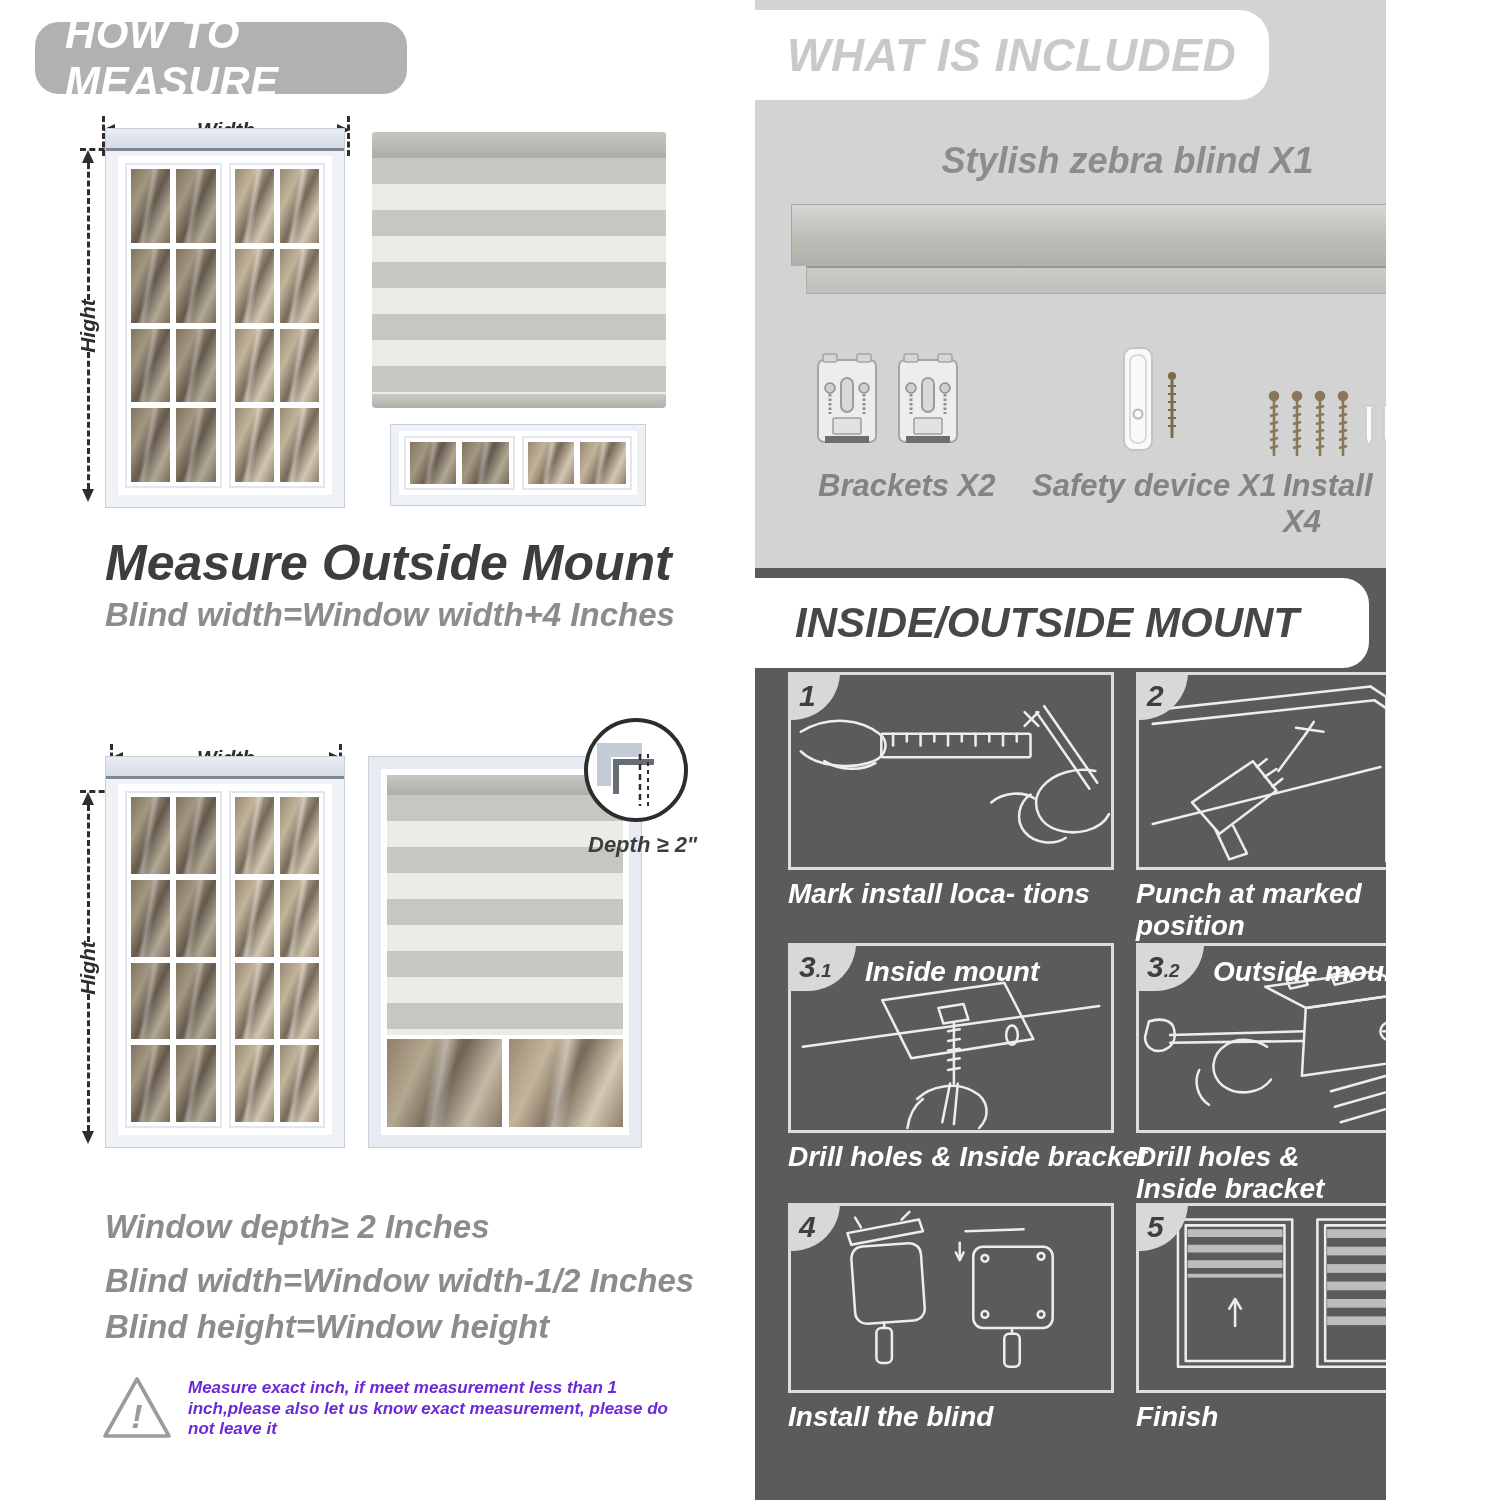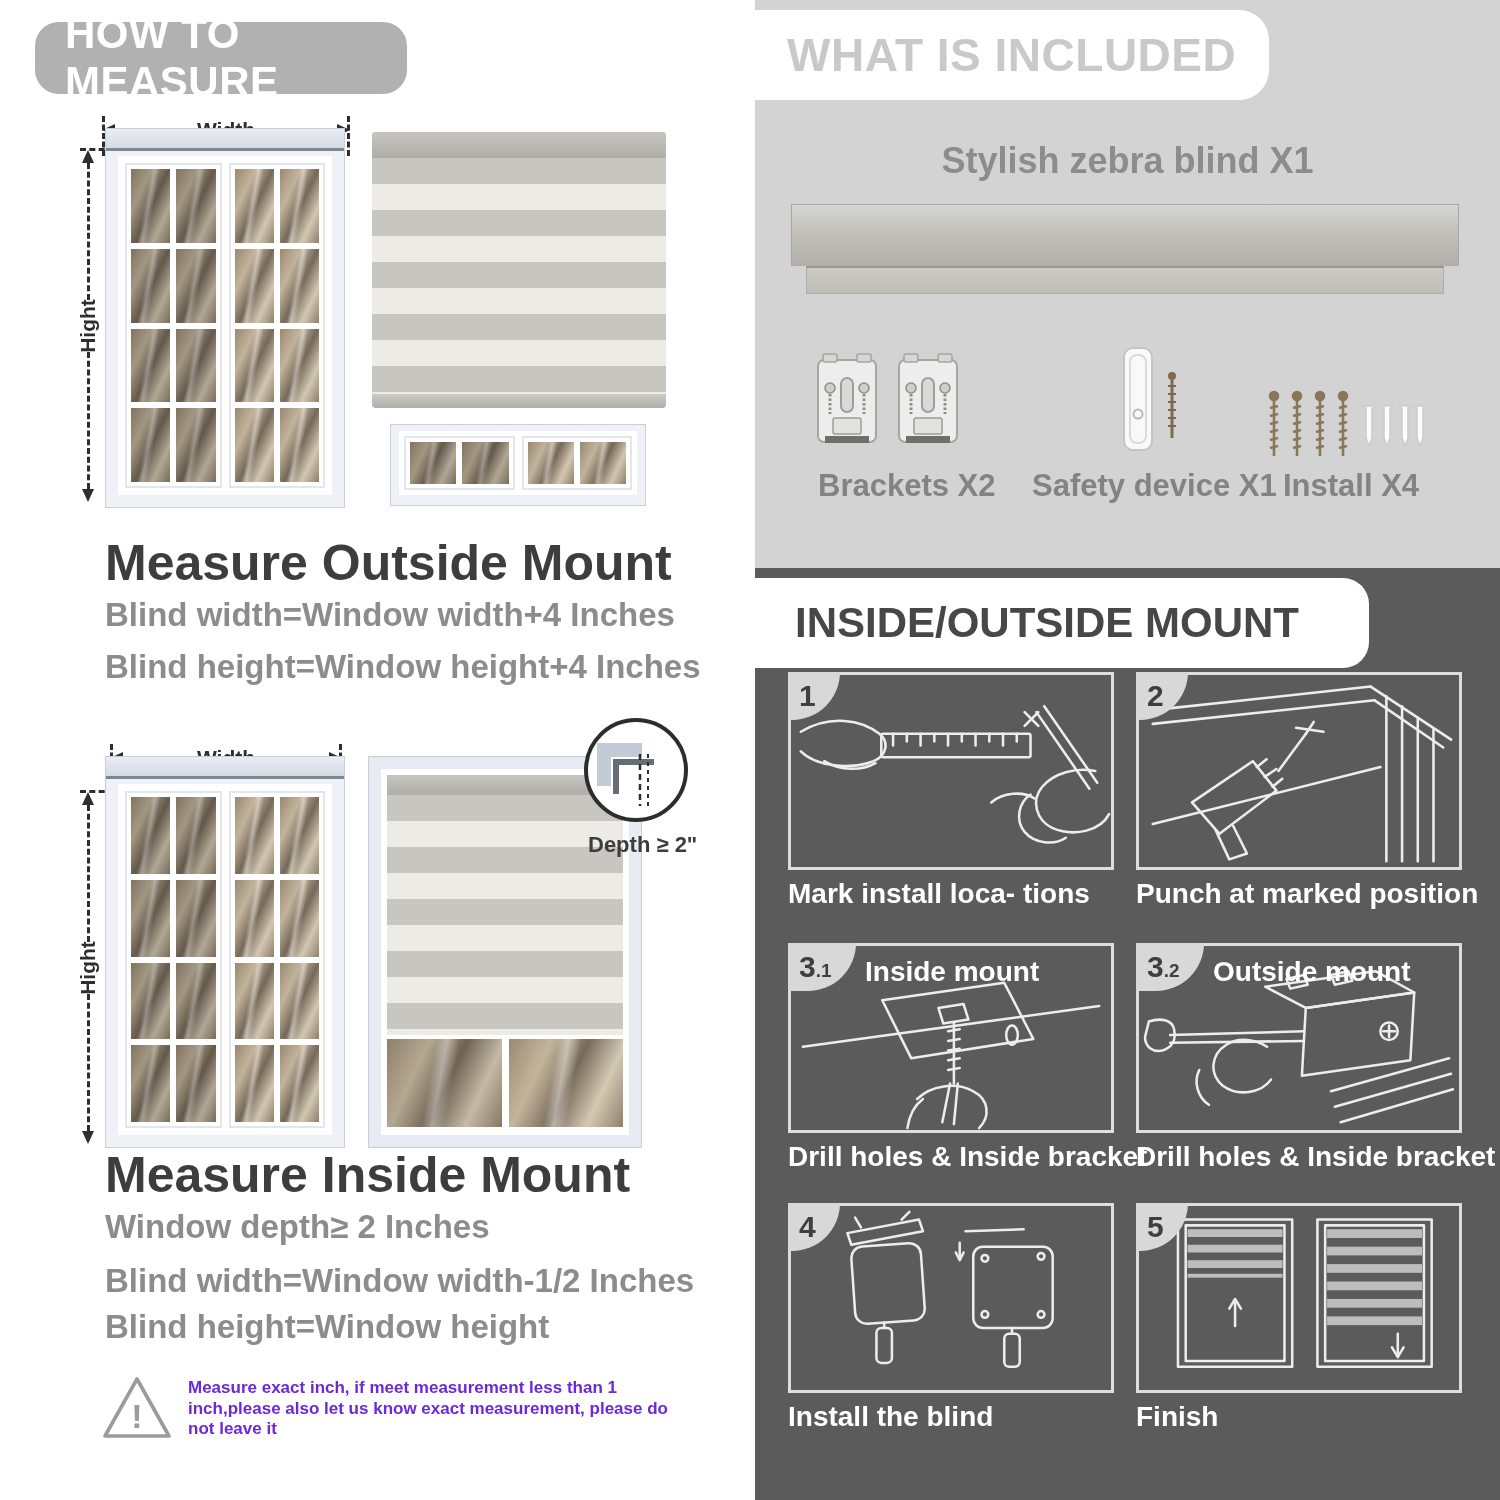--- a/index.html
+++ b/index.html
@@ -1,17 +1,17 @@
 <!DOCTYPE html>
 <html><head>
 <meta charset="utf-8">
 <style>
   * { margin:0; padding:0; box-sizing:border-box; }
   body { font-family:"Liberation Sans", sans-serif; background:#fff; }
-  #canvas { position:relative; width:1500px; height:1500px; background:#fff; overflow:hidden; }
+  #canvas { position:relative; width:1386px; height:1500px; background:#fff; overflow:hidden;font-style:italic; }
   .abs { position:absolute; }
 
   
   .hdr-left { left:35px; top:22px; width:372px; height:72px; background:#b1b1b1; border-radius:24px;
     color:#fff; font-size:42px; font-weight:700; letter-spacing:.5px; display:flex; align-items:center; padding-left:30px; }
   .light-sec { left:755px; top:0; width:745px; height:568px; background:#d3d3d3; }
   .hdr-included { left:755px; top:10px; width:514px; height:90px; background:#fff; border-radius:0 30px 30px 0;
     color:#c9c9c9; font-size:46px; font-weight:700; letter-spacing:.5px; display:flex; align-items:center; padding-left:32px; }
   .dark-sec { left:755px; top:568px; width:745px; height:932px; background:#5b5b5b; }
   .hdr-mount { left:755px; top:578px; width:614px; height:90px; background:#fff; border-radius:0 26px 26px 0;
@@ -154,21 +154,20 @@
           <div class="panes two">
         <div class="pane"></div>
             <div class="pane"></div>
       </div>
         </div>
     </div>
   </div>
 
   <div class="abs sec-title" style="left:105px; top:534px;">Measure Outside Mount</div>
   <div class="abs sec-line" style="left:105px; top:596px;">Blind width=Window width+4 Inches</div>
-  <div class="abs sec-line" style="left:105px; top:648px;">Blind height=Window height+4 Inches</div>
 
   <div class="abs" style="left:110px; top:732px; width:232px; height:50px;">
     <div class="tick-v" style="left:0;"></div>
     <div class="tick-v" style="right:0;"></div>
     <div class="dimw" style="margin-top:14px;">
       <span class="tri-l"></span>
       <span class="dash"></span>
       <span class="lab">Width</span>
       <span class="dash"></span>
       <span class="tri-r"></span>
@@ -229,21 +228,20 @@
     <svg viewBox="0 0 108 108" width="108" height="108">
       <circle cx="54" cy="54" r="50" fill="#ffffff" stroke="#2d2d2d" stroke-width="4"></circle>
       <path d="M22 70 L22 34 L60 34" fill="none" stroke="#c3cbd6" stroke-width="14"></path>
       <path d="M34 78 L34 46 L72 46" fill="none" stroke="#676d75" stroke-width="6"></path>
       <line x1="58" y1="38" x2="58" y2="90" stroke="#2d2d2d" stroke-width="2.5" stroke-dasharray="6 4"></line>
       <line x1="66" y1="38" x2="66" y2="90" stroke="#2d2d2d" stroke-width="2" stroke-dasharray="4 4"></line>
     </svg>
   </div>
   <div class="abs depth-lbl" style="left:588px; top:832px;">Depth ≥ 2"</div>
 
-  <div class="abs sec-title" style="left:105px; top:1146px;">Measure Inside Mount</div>
   <div class="abs sec-line" style="left:105px; top:1208px;text-align:right;">Window depth≥ 2 Inches</div>
   <div class="abs sec-line" style="left:105px; top:1262px;">Blind width=Window width-1/2 Inches</div>
   <div class="abs sec-line" style="left:105px; top:1308px;">Blind height=Window height</div>
 
   <div class="abs" style="left:100px; top:1374px; width:74px; height:72px;">
     <svg viewBox="0 0 74 68" width="74" height="68">
       <path d="M37 5 L69 62 L5 62 Z" fill="none" stroke="#9b9b9b" stroke-width="3.6" stroke-linejoin="round"></path>
       <text x="37" y="54" font-size="34" font-weight="bold" fill="#9b9b9b" text-anchor="middle" font-family="Liberation Sans, sans-serif">!</text>
     </svg>
   </div>

